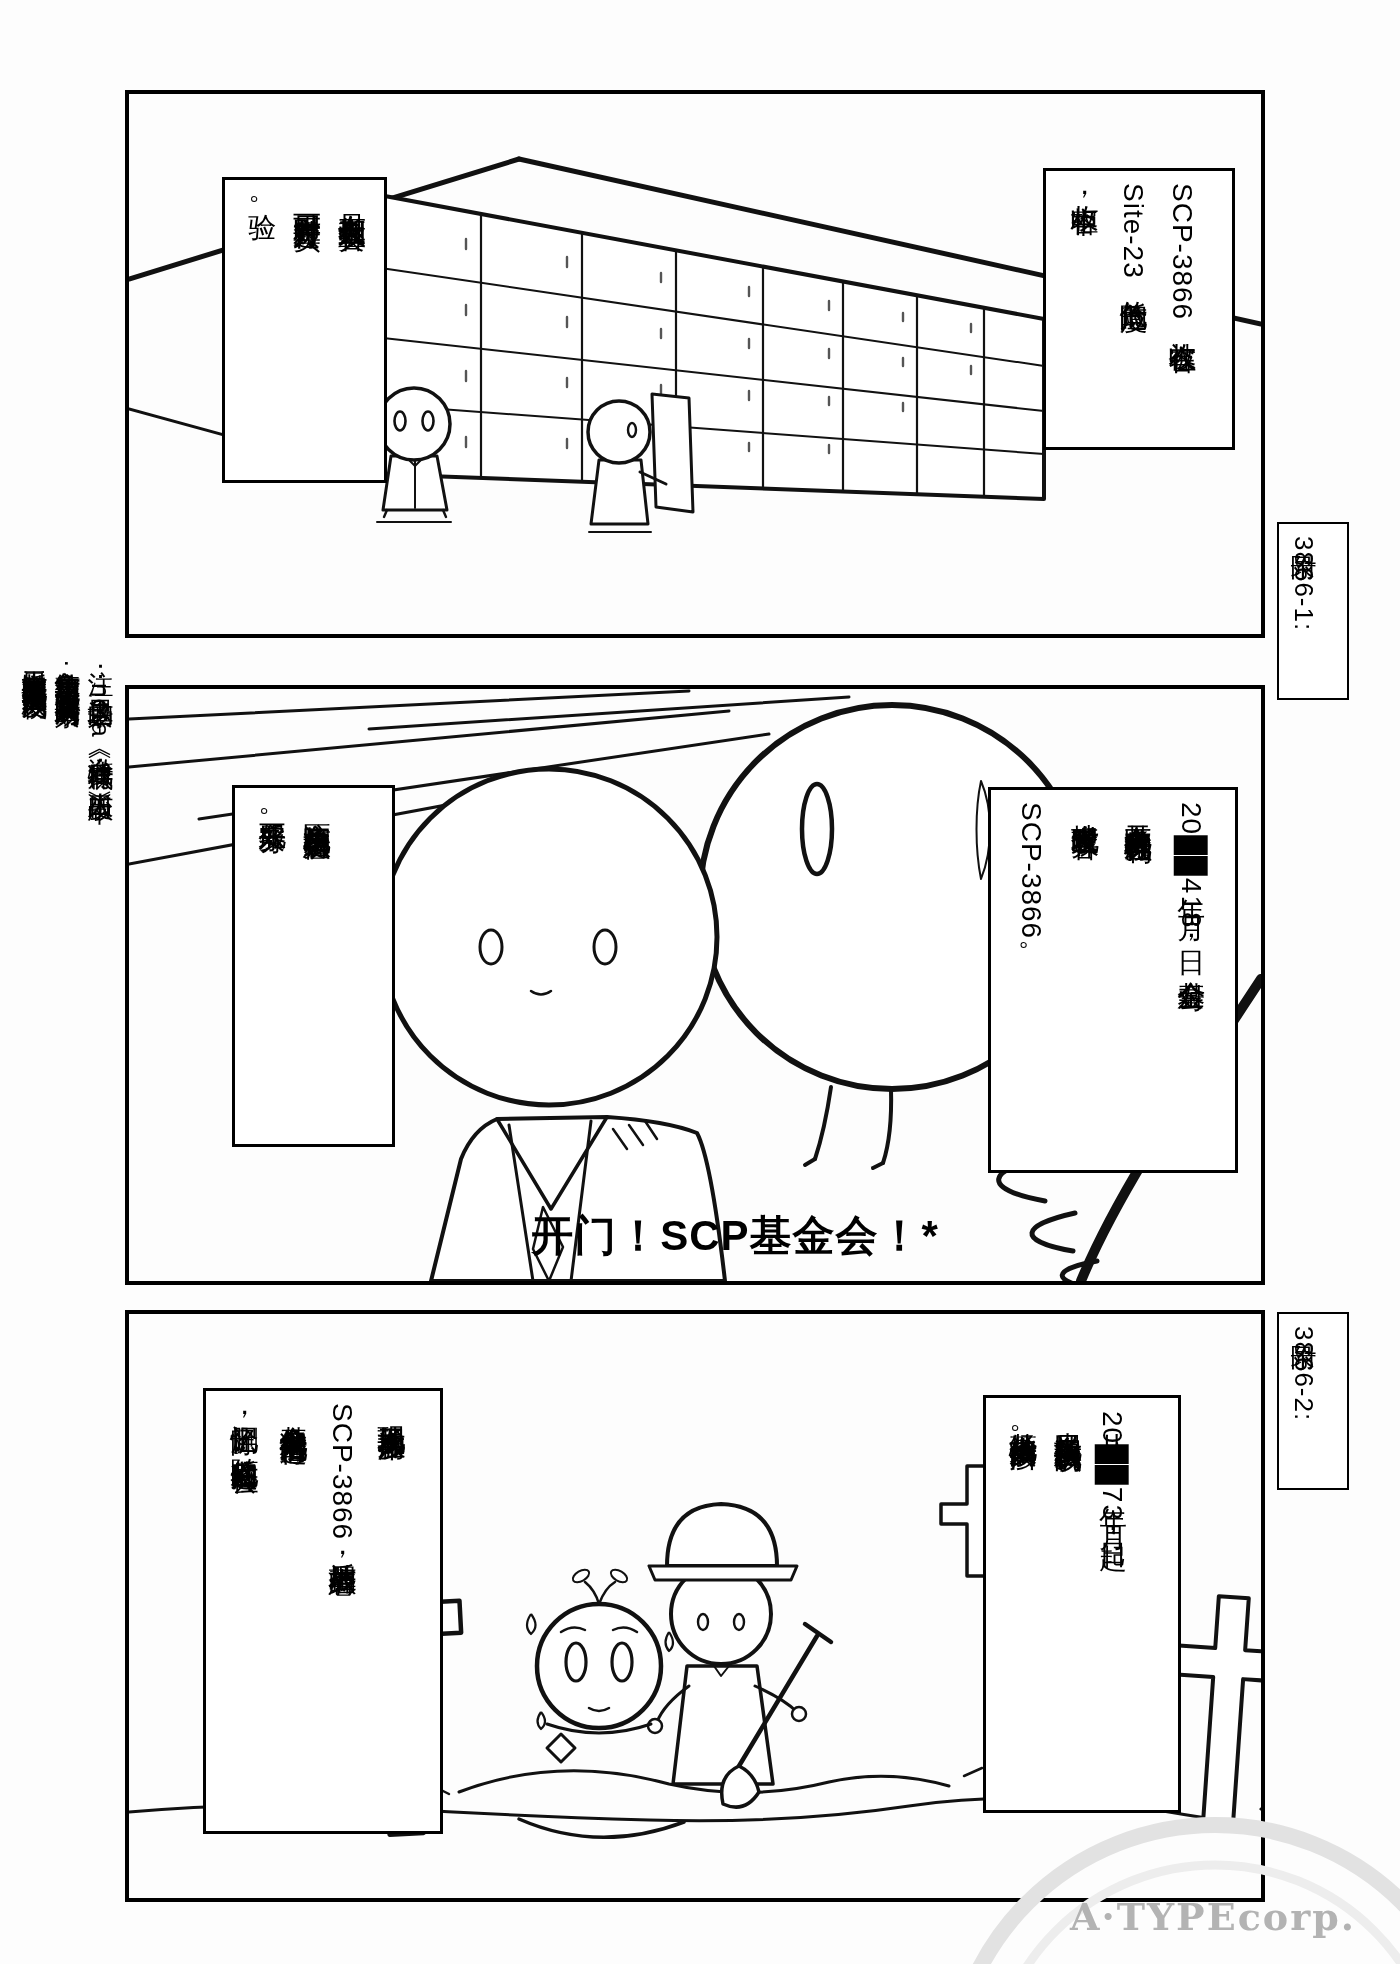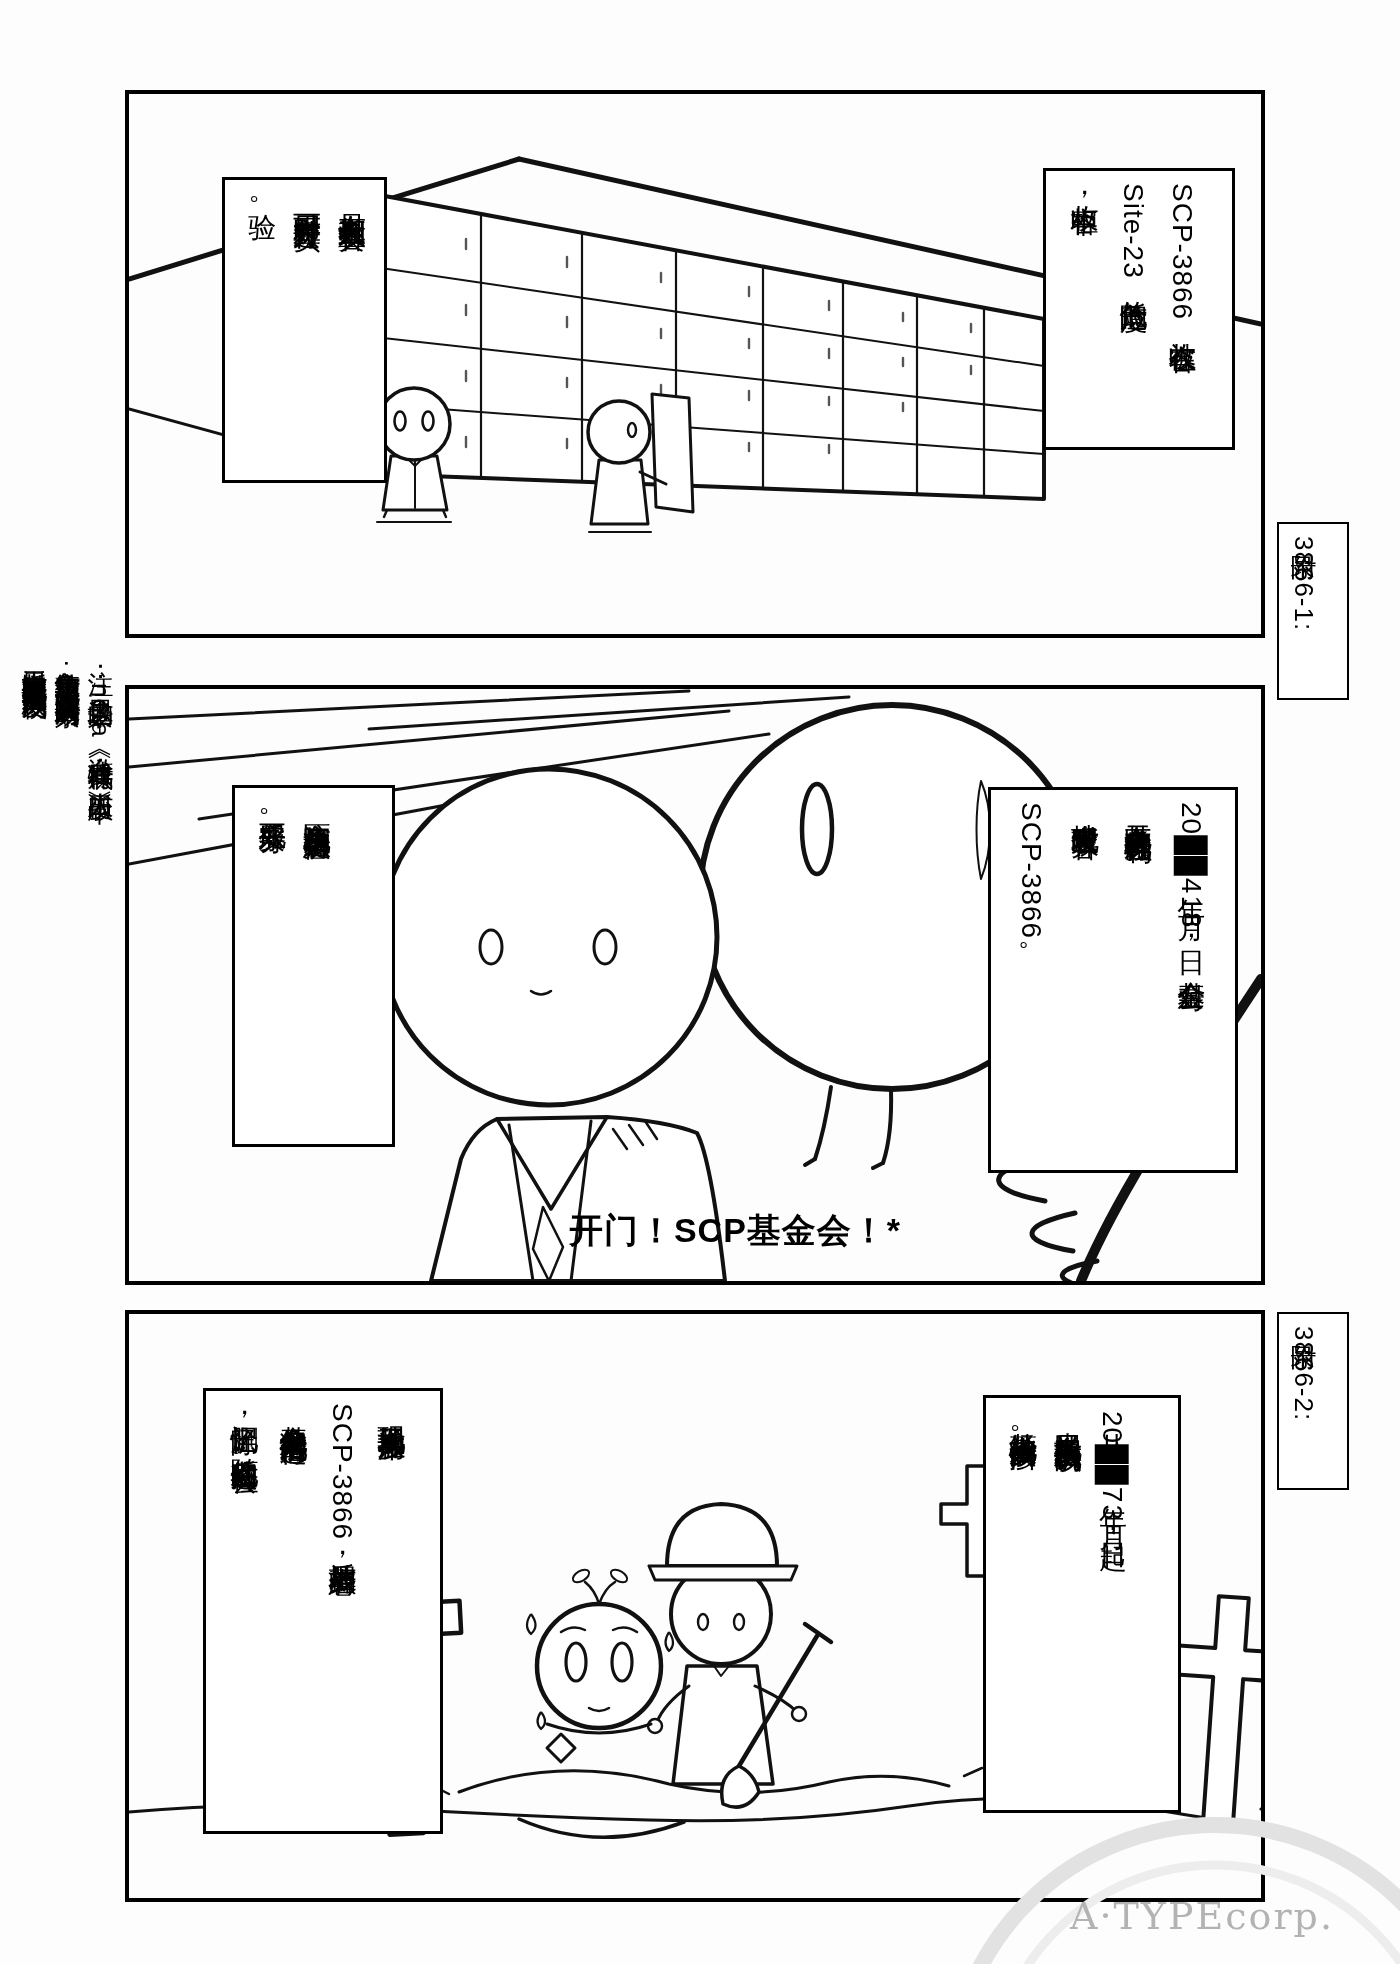--- a/index.html
+++ b/index.html
@@ -51,33 +51,33 @@
     left:18px;top:650px;
     height:720px;width:106px;
     z-index:5;
   }
   .margin-note .vtext{font-size:26px;}
   .margin-note .vline{line-height:1.27;}
   .speech{
     position:absolute;
     left:505px;top:1208px;
     width:460px;height:62px;
-    font-size:34px;
+    font-size:42px;
     font-weight:bold;
     text-align:center;
     letter-spacing:1px;
     z-index:6;
     white-space:nowrap;
   }
   .watermark{
     position:absolute;
     left:1070px;top:1894px;
     font-family:"DejaVu Serif","Liberation Serif",serif;
     font-size:38px;
-    font-weight:normal;
+    font-weight:bold;
     color:#b3b3b3;
     letter-spacing:2px;
     z-index:4;
   }
   .bgring{position:absolute;left:960px;top:1790px;z-index:1;}
   .artline{stroke:#111;fill:none;stroke-linecap:round;stroke-linejoin:round;}
   .artfill{stroke:#111;fill:#fff;stroke-linejoin:round;}
 </style>
 </head>
 <body>

